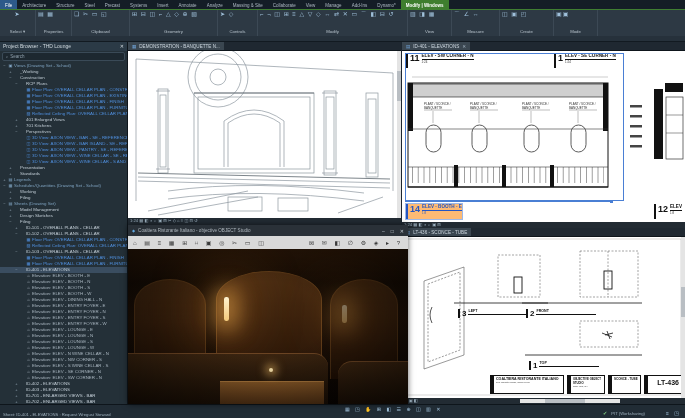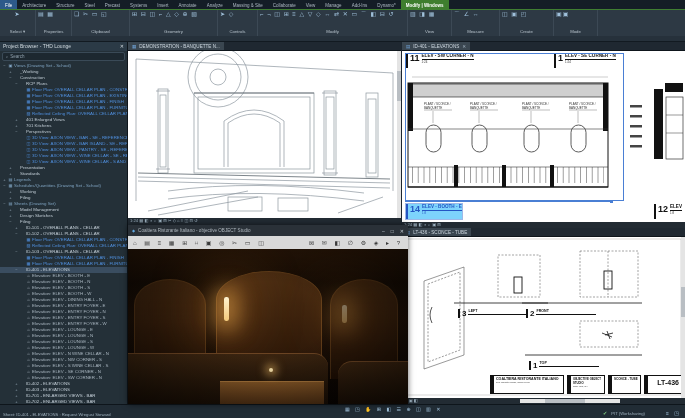--- a/index.html
+++ b/index.html
@@ -44,21 +44,21 @@
   .hsb{position:absolute;height:4px;background:#e4e4e4;}
   .hsb .thumb{position:absolute;top:0;height:4px;width:40px;background:#b9bec3;}
 
   
   .sheettitles{position:absolute;display:flex;}
   .stitle{display:flex;align-items:flex-start;gap:2px;border-left:2px solid #111;padding-left:2px;flex:none;}
   .stitle .num{font-size:9px;font-weight:bold;color:#111;line-height:10px;}
   .stitle .tcol{display:flex;flex-direction:column;}
   .stitle .tname{font-size:4.6px;font-weight:bold;color:#111;border-bottom:1px solid #111;line-height:6px;white-space:nowrap;}
   .stitle .tscale{font-size:3px;color:#333;line-height:4px;}
-  .stitle.selblue{border-left-color:#2456c4;background:#7dd3fc;outline:1px solid #9db8e8;}
+  .stitle.selblue{border-left-color:#2456c4;background:#fdba74;outline:1px solid #9db8e8;}
   .stitle.selblue .num,.stitle.selblue .tname{color:#2456c4;border-color:#2456c4;}
   .stitle.selblue .tscale{color:#2456c4;}
   .stitle.push{margin-left:auto;}
 
   
   .selrect{position:absolute;border:1px solid #4a7fd4;pointer-events:none;}
   .selline{position:absolute;height:1px;background:#4a7fd4;}
   .seldot{position:absolute;width:3px;height:3px;background:#4a7fd4;}
 
   

